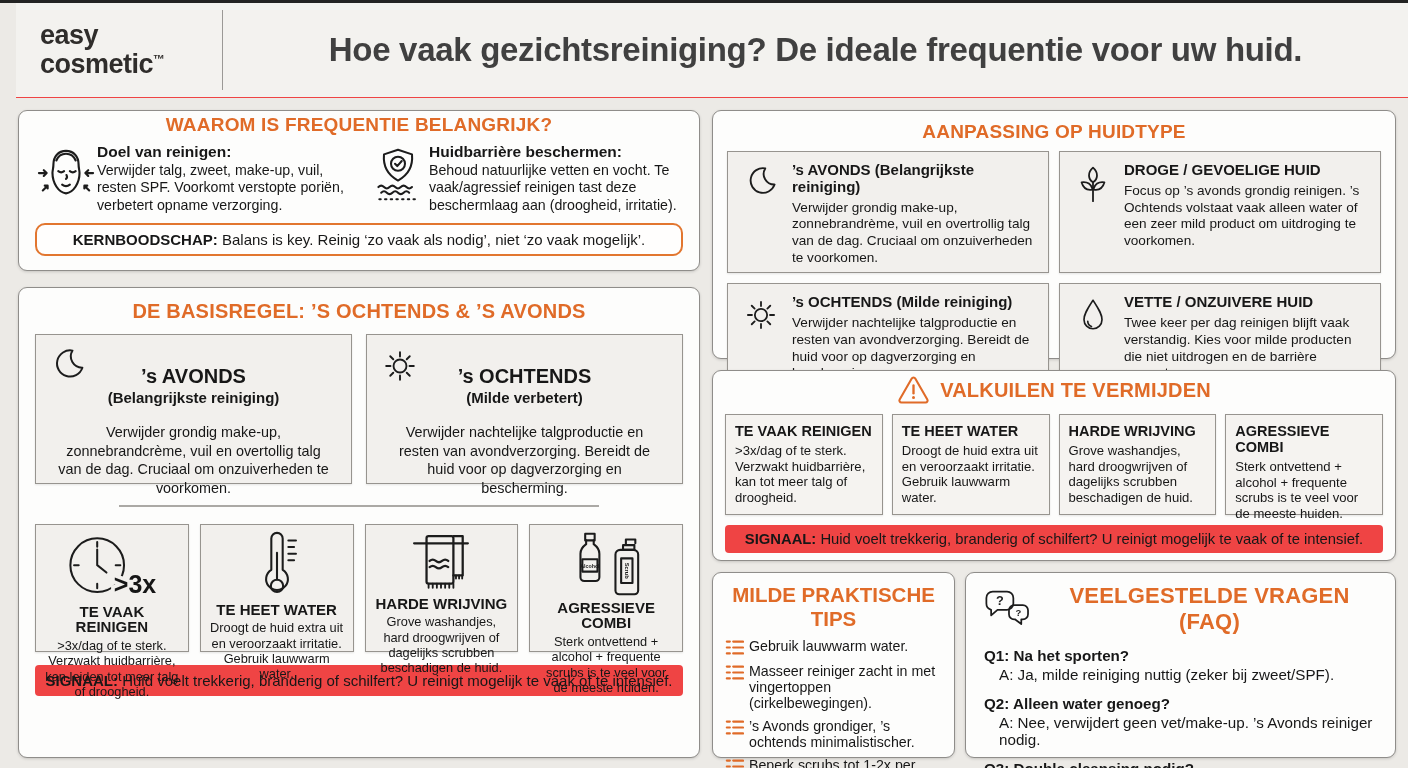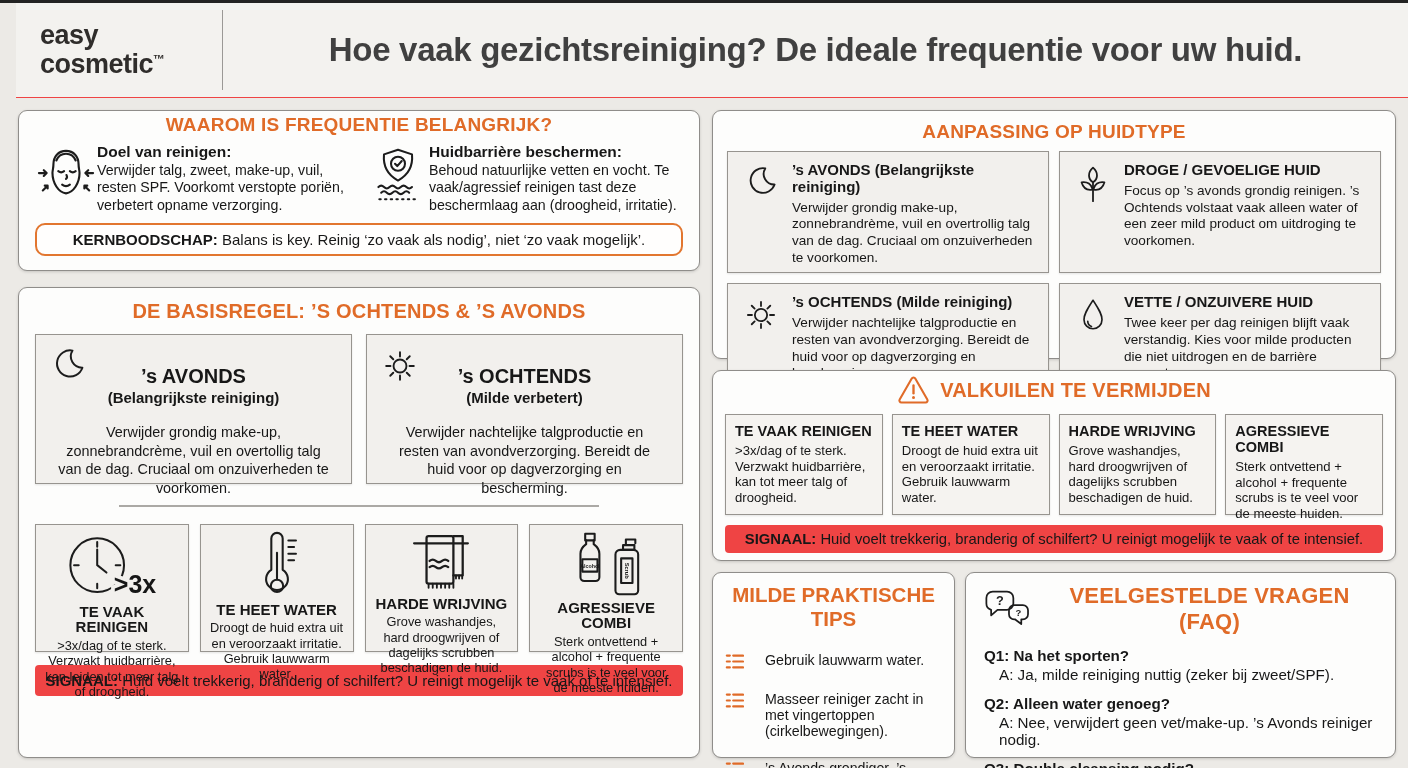--- a/index.html
+++ b/index.html
@@ -77,21 +77,21 @@
   .pit-cards{display:grid;grid-template-columns:repeat(4,1fr);gap:9px;margin-top:9px}
   .pit-card{background:#F5F3F0;padding:8px 9px;height:101px}
   .pit-card-title{font-weight:bold;font-size:14.5px}
   .pit-card-body{font-size:13.1px;line-height:1.19;margin-top:4px}
   .panel-pit .signal-bar{margin-top:10px;font-size:14.8px;padding:6px 8px}
 
   
   .bottom-row{flex:1;display:flex;gap:10px;min-height:0}
   .panel-tips{width:243px;padding:10px 12px;flex:none}
   .panel-tips .panel-title{font-size:20.5px;letter-spacing:0}
-  .tip-item{display:flex;gap:20px;margin-top:21px;font-size:14.2px;line-height:1.13}
+  .tip-item{display:flex;gap:4px;margin-top:7px;font-size:14.2px;line-height:1.13}
   .tip-icon{flex:none;width:20px;padding-top:1px}
   .panel-faq{flex:1;padding:10px 18px;min-width:0}
   .faq-title-row{display:flex;align-items:center;justify-content:center;gap:12px}
   .faq-title-row .panel-title{font-size:22px}
   .faq-item{margin-top:12px}
   .faq-q{font-weight:bold;font-size:15.2px}
   .faq-a{font-size:15.2px;margin-top:2px;padding-left:15px}
 </style>
 </head>
 <body>

